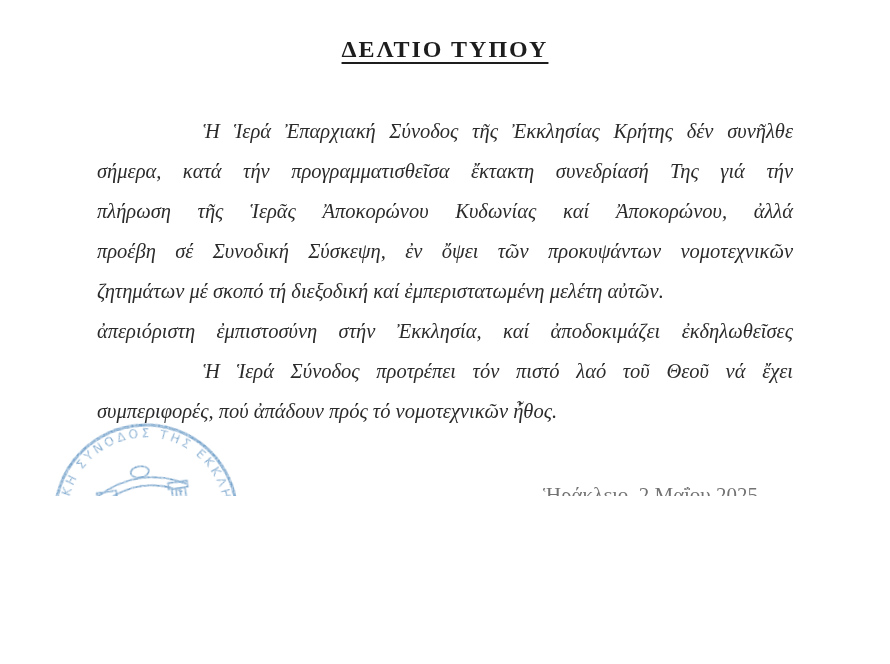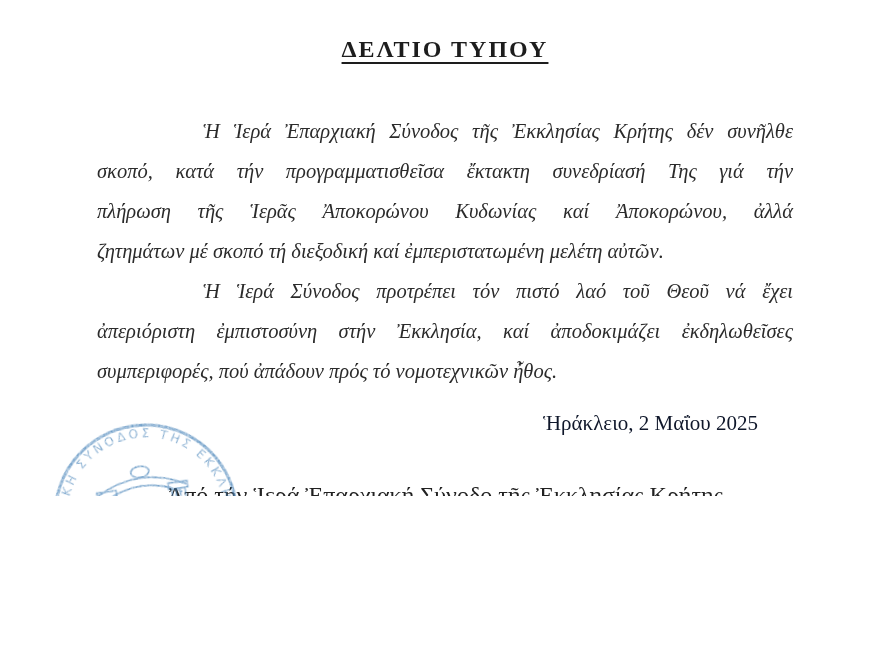--- a/index.html
+++ b/index.html
@@ -34,25 +34,25 @@
     height: 40px;
     line-height: 40px;
     text-align: justify;
     text-align-last: justify;
     white-space: normal;
     font-style: italic;
   }
   .line.indent { padding-left: 106px; }
   .line.para-end { text-align-last: left; }
   .dateline {
-    margin-top: 20px;
+    margin-top: 52px;
     padding-right: 132px;
     text-align: right;
     font-size: 21px;
-    color: #0f172a;
+    color: #737373;
   }
   .signature {
     margin-top: 46px;
     text-align: center;
     font-size: 24px;
     color: #222222;
   }
   .stamp {
     position: absolute;
     left: 50px;
@@ -80,27 +80,28 @@
 
 <div class="page">
 
   <div class="doc-title">
     <span class="underlined">ΔΕΛΤΙΟ ΤΥΠΟΥ</span>
   </div>
 
   <div class="body-text">
     <div class="paragraph">
       <div class="line indent">Ἡ Ἱερά Ἐπαρχιακή Σύνοδος τῆς Ἐκκλησίας Κρήτης δέν συνῆλθε</div>
-      <div class="line">σκοπό, κατά τήν προγραμματισθεῖσα ἔκτακτη συνεδρίασή Της γιά τήν</div>
+      <div class="line">σήμερα, κατά τήν προγραμματισθεῖσα ἔκτακτη συνεδρίασή Της γιά τήν</div>
       <div class="line">πλήρωση τῆς Ἱερᾶς Ἀποκορώνου Κυδωνίας καί Ἀποκορώνου, ἀλλά</div>
+      <div class="line">προέβη σέ Συνοδική Σύσκεψη, ἐν ὄψει τῶν προκυψάντων νομοτεχνικῶν</div>
       <div class="line para-end">ζητημάτων μέ σκοπό τή διεξοδική καί ἐμπεριστατωμένη μελέτη αὐτῶν.</div>
     </div>
     <div class="paragraph">
+      <div class="line">ἀπεριόριστη ἐμπιστοσύνη στήν Ἐκκλησία, καί ἀποδοκιμάζει ἐκδηλωθεῖσες</div>
       <div class="line indent">Ἡ Ἱερά Σύνοδος προτρέπει τόν πιστό λαό τοῦ Θεοῦ νά ἔχει</div>
-      <div class="line">ἀπεριόριστη ἐμπιστοσύνη στήν Ἐκκλησία, καί ἀποδοκιμάζει ἐκδηλωθεῖσες</div>
       <div class="line para-end">συμπεριφορές, πού ἀπάδουν πρός τό νομοτεχνικῶν ἦθος.</div>
     </div>
   </div>
 
   <div class="dateline">Ἡράκλειο, 2 Μαΐου 2025</div>
 
   <div class="signature">Ἀπό τήν Ἱερά Ἐπαρχιακή Σύνοδο τῆς Ἐκκλησίας Κρήτης</div>
 
   <div class="stamp">
     <svg viewBox="0 0 190 190" xmlns="http://www.w3.org/2000/svg">

